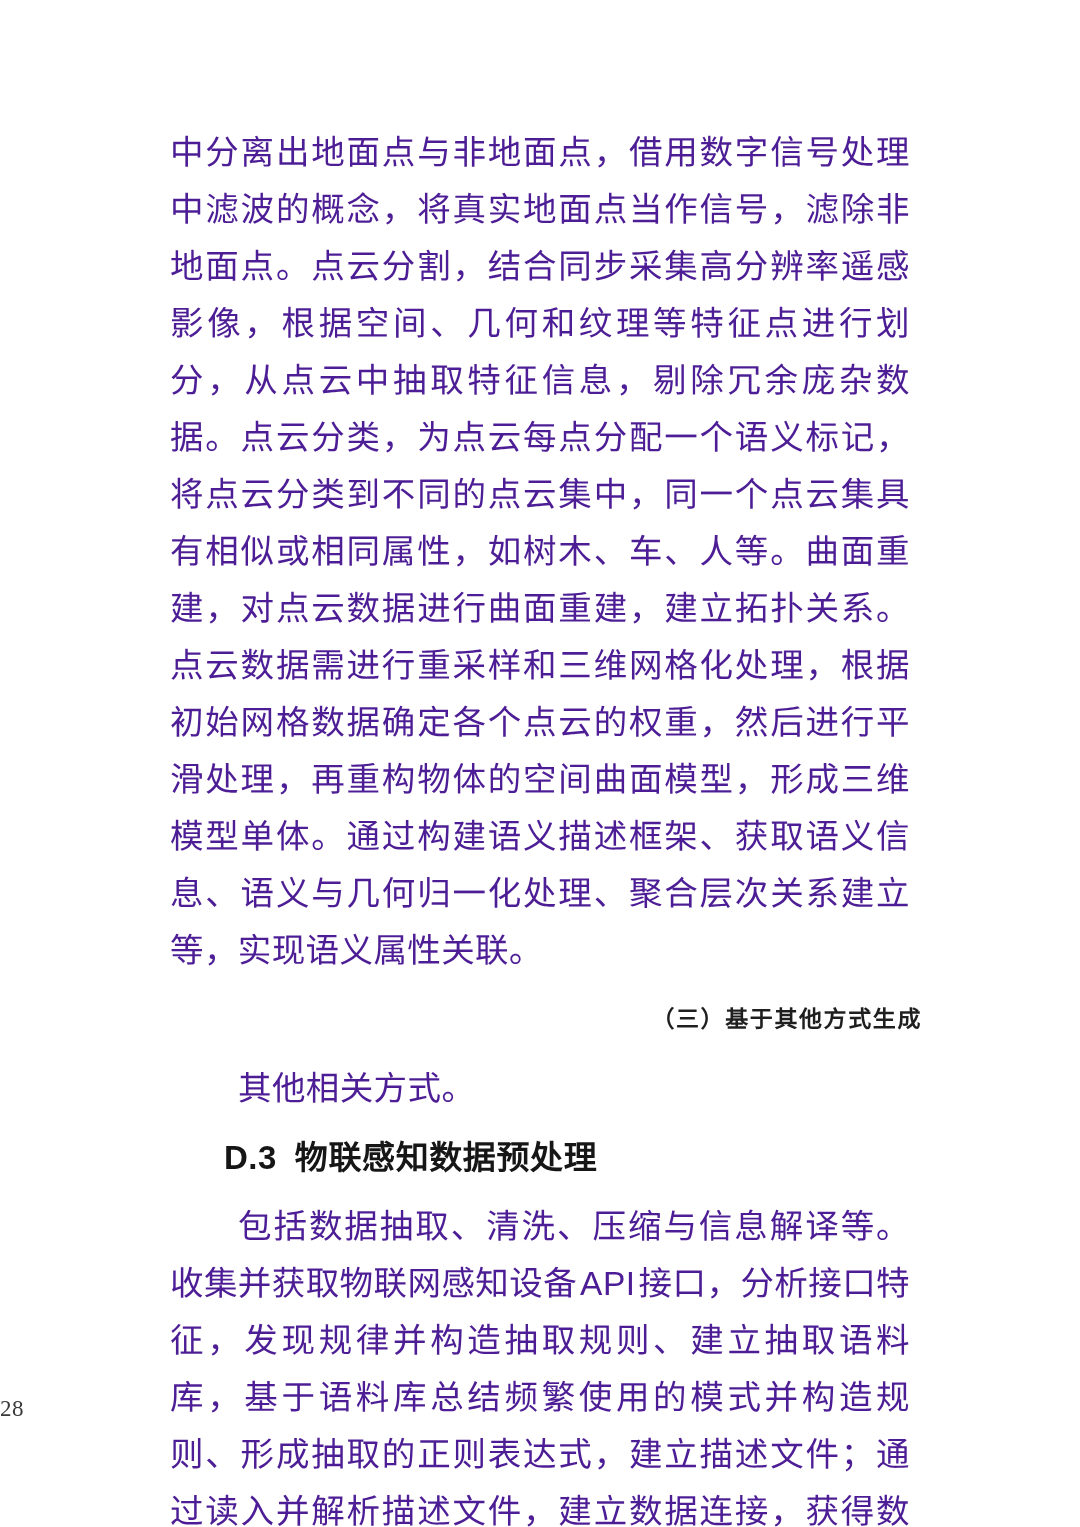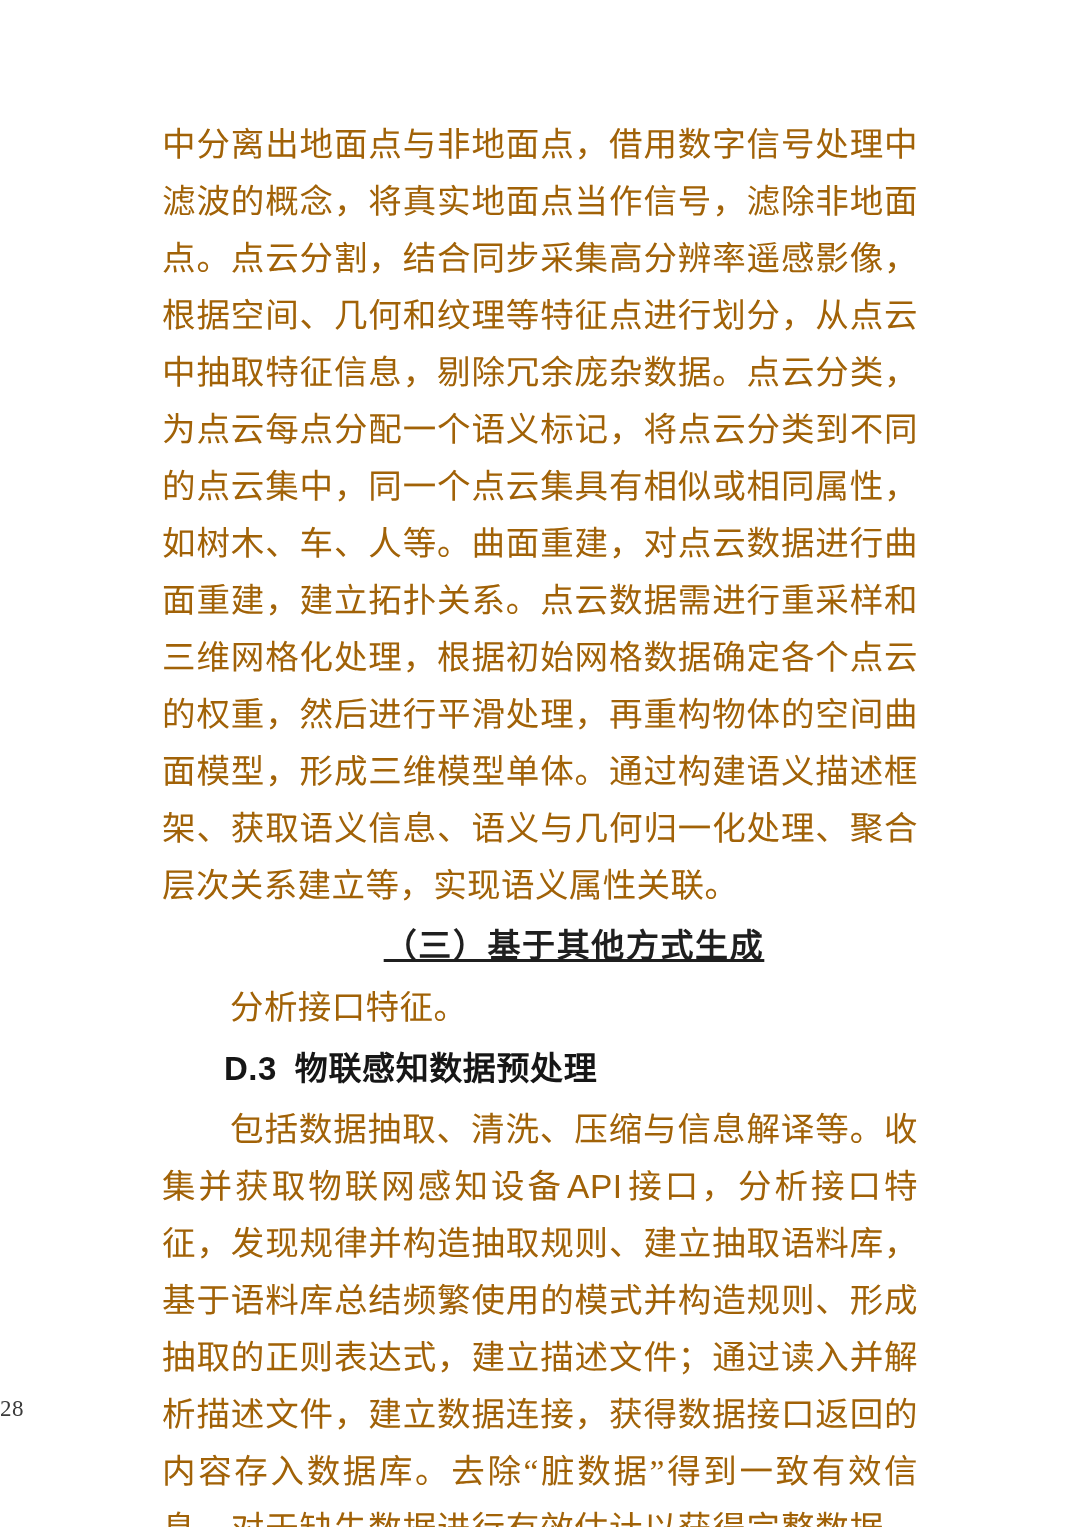--- a/index.html
+++ b/index.html
@@ -23,50 +23,49 @@
 
   .content {
     position: absolute;
     left: 158px;
     top: 112px;
     width: 764px;
   }
 
   
   .para {
-    margin: 4px;
+    margin: 12px;
     font-size: 33.5px;
     line-height: 57px;
     text-align: justify;
     text-justify: inter-character;
     text-align-last: left;
     letter-spacing: 0.4px;
-    color: #a16207;
+    color: #4c1d95;
     font-weight: 400;
   }
 
   .para.indent {
     text-indent: 68px;
   }
 
   .para.continued {
     text-indent: 0;
   }
 
   
   .head-paren {
     margin: 0;
-    font-size: 33px;
+    font-size: 23px;
     line-height: 57px;
     text-indent: 68px;
     letter-spacing: 1.6px;
     color: #1f1f1f;
     font-weight: 600;
-    text-align: center;
-    text-decoration: underline;
+    text-align: right;
   }
 
   
   .head-clause {
     margin: 0;
     font-family: "Liberation Sans", "DejaVu Sans", sans-serif;
     font-size: 33px;
     line-height: 57px;
     text-indent: 66px;
     font-weight: 700;
@@ -105,21 +104,21 @@
 <body>
 
 <div class="page">
 
   <div class="content">
 
     <p class="para continued">中分离出地面点与非地面点，借用数字信号处理中滤波的概念，将真实地面点当作信号，滤除非地面点。点云分割，结合同步采集高分辨率遥感影像，根据空间、几何和纹理等特征点进行划分，从点云中抽取特征信息，剔除冗余庞杂数据。点云分类，为点云每点分配一个语义标记，将点云分类到不同的点云集中，同一个点云集具有相似或相同属性，如树木、车、人等。曲面重建，对点云数据进行曲面重建，建立拓扑关系。点云数据需进行重采样和三维网格化处理，根据初始网格数据确定各个点云的权重，然后进行平滑处理，再重构物体的空间曲面模型，形成三维模型单体。通过构建语义描述框架、获取语义信息、语义与几何归一化处理、聚合层次关系建立等，实现语义属性关联。</p>
 
     <p class="head-paren">（三）基于其他方式生成</p>
 
-    <p class="para indent">分析接口特征。</p>
+    <p class="para indent">其他相关方式。</p>
 
     <p class="head-clause">
       <span class="clause-num">D.3</span><span>物联感知数据预处理</span>
     </p>
 
     <p class="para indent">
       <span>包括数据抽取、清洗、压缩与信息解译等。收集并获取物联网感知设备</span><span class="latin">API</span><span>接口，分析接口特征，发现规律并构造抽取规则、建立抽取语料库，基于语料库总结频繁使用的模式并构造规则、形成抽取的正则表达式，建立描述文件；通过读入并解析描述文件，建立数据连接，获得数据接口返回的内容存入数据库。去除“脏数据”得到一致有效信息，对于缺失数据进行有效估计以获得完整数据，根据感知数据的</span>
     </p>
 
   </div>

